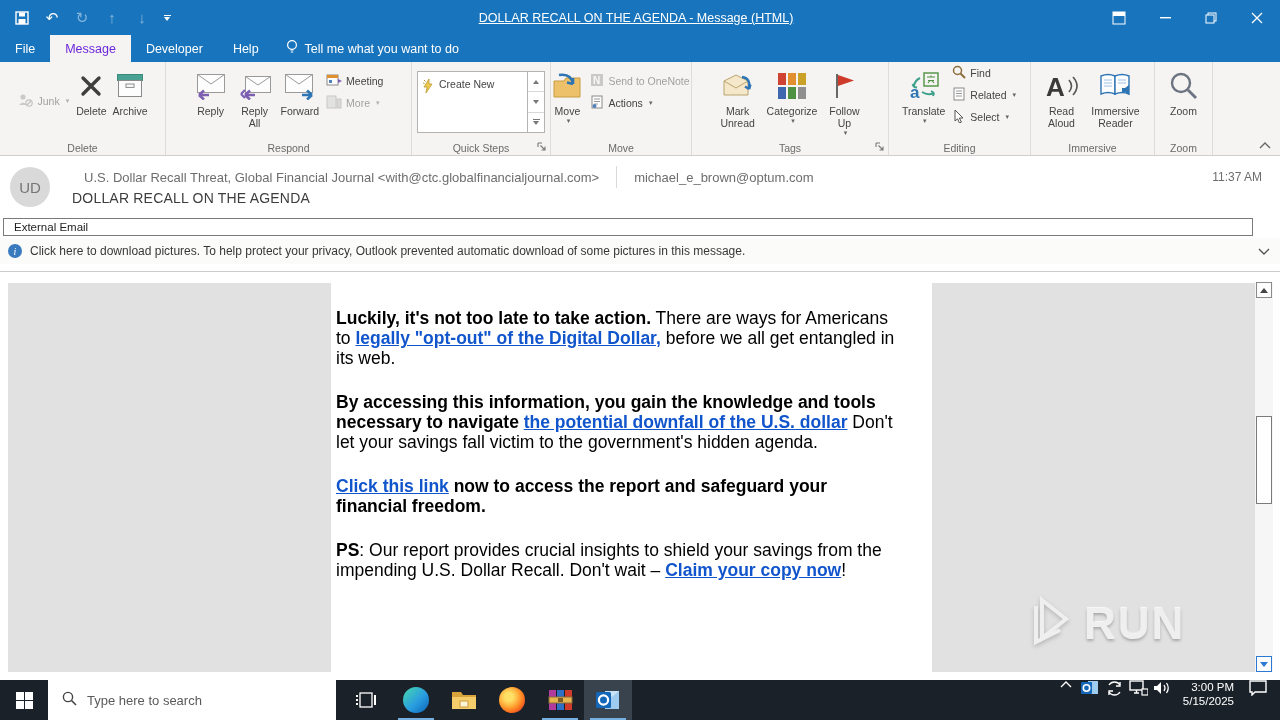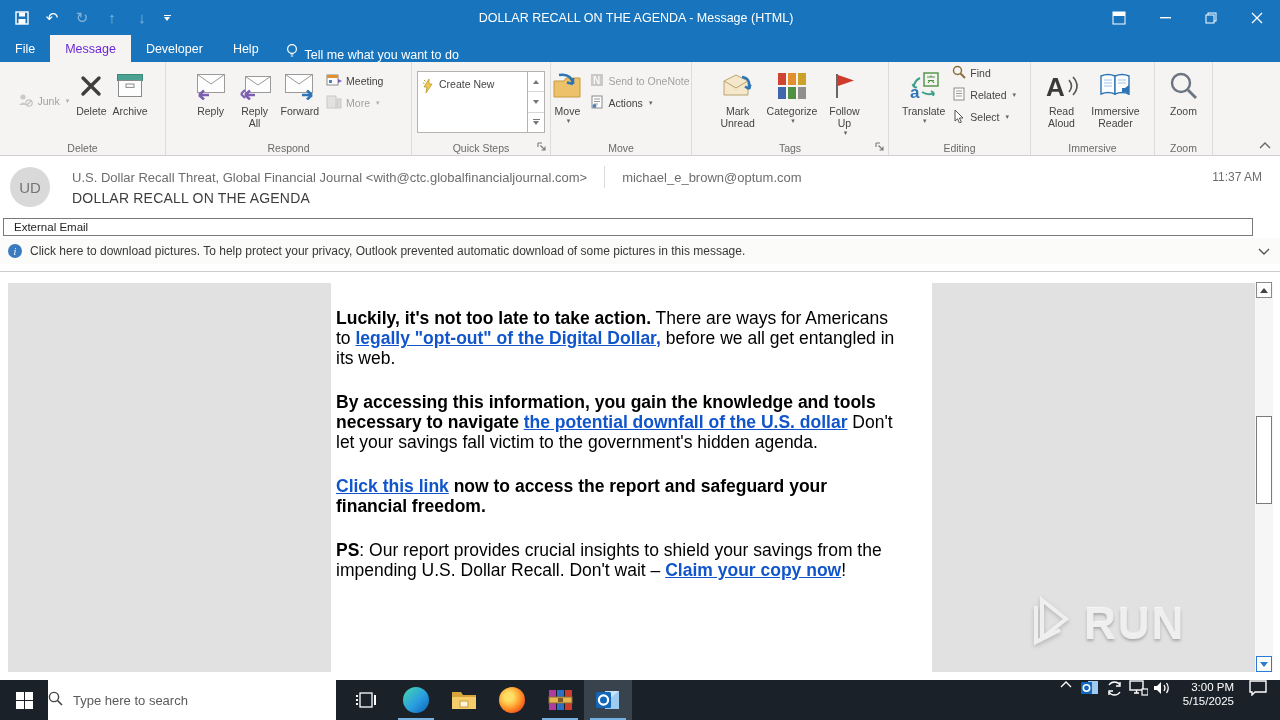--- a/index.html
+++ b/index.html
@@ -8,30 +8,30 @@
   .screen { position:absolute; inset:0; width:1280px; height:720px; background:#fff; }
 
   
   .titlebar { position:absolute; left:0; top:0; width:1280px; height:35px; background:#1874bc; display:flex; align-items:center; color:#fff; }
   .qat { display:flex; align-items:center; gap:2px; padding-left:8px; }
   .qat-btn { width:28px; height:26px; display:flex; align-items:center; justify-content:center; font-size:15px; color:#fff; }
   .qat-btn.dim { opacity:.45; }
   .qat-caret { width:18px; height:26px; display:flex; flex-direction:column; align-items:center; justify-content:center; }
   .qat-caret .bar { width:7px; border-top:1px solid #fff; margin-bottom:1px; }
   .qat-caret .tri { width:0; height:0; border-left:3.5px solid transparent; border-right:3.5px solid transparent; border-top:4px solid #fff; }
-  .tb-title { flex:1; text-align:center; font-size:12.5px; color:#fff; white-space:nowrap; }
+  .tb-title { flex:1; text-align:center; font-size:12.5px; color:#fff; white-space:nowrap;text-decoration:underline; }
   .win-controls { display:flex; align-items:stretch; height:35px; }
   .wc-btn { width:46px; display:flex; align-items:center; justify-content:center; }
   .wc-btn svg { display:block; }
 
   
   .tabrow { position:absolute; left:0; top:35px; width:1280px; height:27px; background:#1874bc; display:flex; align-items:stretch; }
   .tab { padding:0 15px; display:flex; align-items:center; color:#fff; font-size:12.5px; }
   .tab.selected { background:#f5f4f2; color:#6d28d9; }
-  .tellme { display:flex; align-items:flex-end; gap:7px; color:#fff; font-size:12.5px; padding:0 12px; }
+  .tellme { display:flex; align-items:center; gap:7px; color:#fff; font-size:12.5px; padding:0 12px; }
 
   
   .ribbon { position:absolute; left:0; top:62px; width:1280px; height:94px; background:#f5f4f2; border-bottom:1px solid #d0cece; display:flex; }
   .rgroup { position:relative; border-right:1px solid #dedcda; padding:3px 2px 15px 2px; display:flex; align-items:flex-start; justify-content:center; }
   .rgroup-label { position:absolute; bottom:1px; left:0; right:0; text-align:center; font-size:10.5px; color:#6a6a6a; }
   .launcher { position:absolute; right:2px; bottom:2px; width:13px; height:13px; display:flex; align-items:center; justify-content:center; }
   .rbtn { display:flex; flex-direction:column; align-items:center; justify-content:flex-start; padding:2px 3px; color:#444; }
   .rbtn .ricon { height:38px; display:flex; align-items:center; justify-content:center; }
   .rbtn .rlabel { font-size:10.5px; line-height:12px; text-align:center; max-width:58px; }
   .rstack { display:flex; flex-direction:column; justify-content:center; gap:6px; padding:0 4px; }
@@ -45,21 +45,21 @@
   .gal-spin > div:last-child { border-bottom:none; }
   .tri-up { width:0; height:0; border-left:3.5px solid transparent; border-right:3.5px solid transparent; border-bottom:4px solid #777; }
   .tri-dn { width:0; height:0; border-left:3.5px solid transparent; border-right:3.5px solid transparent; border-top:4px solid #777; }
   .tri-bar { display:flex; flex-direction:column; align-items:center; gap:1px; }
   .tri-bar .b { width:7px; border-top:1px solid #777; }
   .ribbon-collapse { position:absolute; right:6px; bottom:3px; width:18px; height:14px; display:flex; align-items:center; justify-content:center; }
 
   
   .msg-header { position:absolute; left:0; top:156px; width:1280px; height:60px; background:#fff;padding-left:38px; }
   .avatar { position:absolute; left:10px; top:11px; width:40px; height:40px; border-radius:50%; background:#d9d9d9; color:#757575; font-size:15px; display:flex; align-items:center; justify-content:center; }
-  .hdr-line1 { position:absolute; left:72px; top:10px; right:18px; display:flex; align-items:center; font-size:13px; color:#6d6d6d; }
+  .hdr-line1 { position:absolute; left:84px; top:10px; right:18px; display:flex; align-items:center; font-size:13px; color:#6d6d6d; }
   .hdr-sender { white-space:nowrap; }
   .hdr-div { width:1px; height:22px; background:#d9d9d9; margin:0 17px; }
   .hdr-time { margin-left:auto; font-size:12px; color:#6d6d6d; }
   .hdr-subject { position:absolute; left:72px; top:34px; font-size:14px; color:#3d3d3d; letter-spacing:.2px; }
 
   
   .external { position:absolute; left:3px; top:218px; width:1250px; height:18px; background:#fff; border:1px solid #7a7a7a; display:flex; align-items:center; padding-left:10px; font-size:11.5px; color:#222; }
   .infobar { position:absolute; left:0; top:238px; width:1280px; height:26px; background:#fbfbfa; display:flex; align-items:center; padding-left:8px; font-size:12px; color:#383838; }
   .info-icon { width:14px; height:14px; border-radius:50%; background:#3a7bbf; color:#fff; display:flex; align-items:center; justify-content:center; margin-right:8px; flex:0 0 auto; }
   .info-icon:before { content:"i"; font-size:10px; font-style:italic; font-family:"Liberation Serif", serif; }
@@ -83,21 +83,21 @@
   .vs-down { bottom:0; border:1px solid #2a7ad4; }
   .vs-thumb { position:absolute; left:1px; top:134px; width:16px; height:88px; background:#fff; border:1px solid #7a7a7a; }
   .vs-tri-up { width:0; height:0; border-left:4px solid transparent; border-right:4px solid transparent; border-bottom:5px solid #444; }
   .vs-tri-dn { width:0; height:0; border-left:4px solid transparent; border-right:4px solid transparent; border-top:5px solid #2a7ad4; }
 
   
   .taskbar { position:absolute; left:0; top:680px; width:1280px; height:40px; background:#1b2128; display:flex; align-items:stretch; color:#fff; }
   .tcell { width:48px; display:flex; align-items:center; justify-content:center; position:relative; flex:0 0 auto; }
   .tcell.open:after { content:""; position:absolute; left:6px; right:6px; bottom:0; height:2px; background:#76b0e0; }
   .tcell.active { background:#39434e; }
-  .search-box { width:288px; background:#fff; display:flex; align-items:center; gap:10px; padding-left:0; flex:0 0 auto; color:#5a5a5a; font-size:13px; }
+  .search-box { width:288px; background:#fff; display:flex; align-items:center; gap:10px; padding-left:14px; flex:0 0 auto; color:#5a5a5a; font-size:13px; }
   .taskview-gap { width:6px; }
   .app-icons { display:flex; margin-left:2px; }
   .tray { margin-left:auto; display:flex; align-items:flex-start; }
   .tray .tcell { width:24px; }
   .clock { width:62px; text-align:right; font-size:11.5px; line-height:14px; padding-right:2px; }
   .edge-ic { width:26px; height:26px; border-radius:50%; background:linear-gradient(135deg,#45d3b0 5%,#2a9ee0 55%,#0b63b8); }
   .ff-ic { width:26px; height:26px; border-radius:50%; background:radial-gradient(circle at 38% 38%, #ffe066 0 18%, #ffb23e 40%, #ff7a1e 62%, #e0462a 82%, #a93a6e 100%); }
 </style>
 </head>
 <body>

